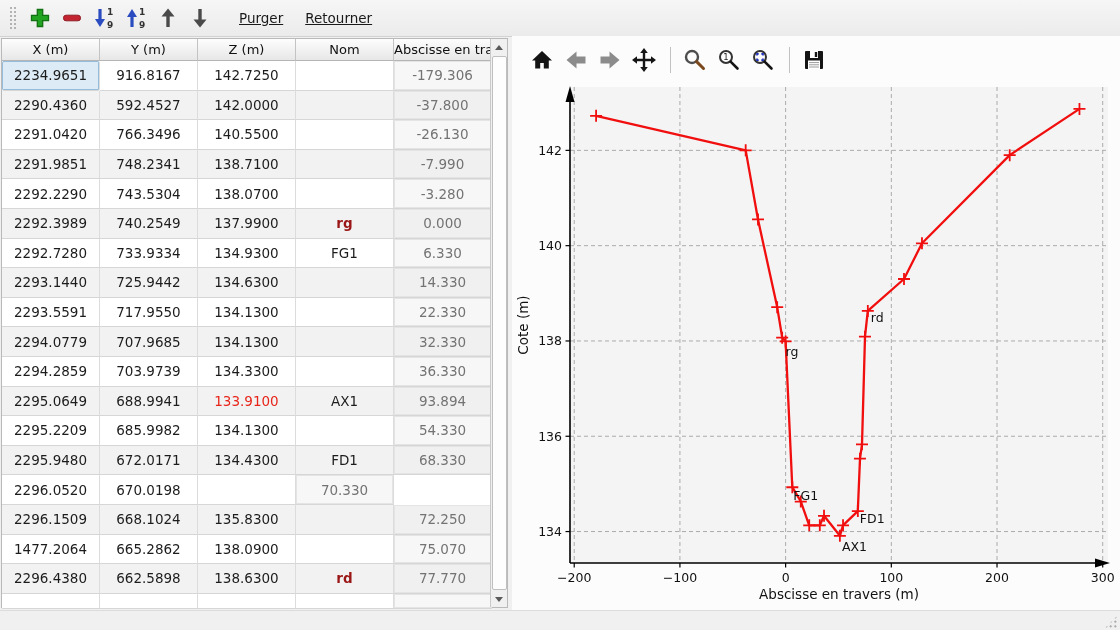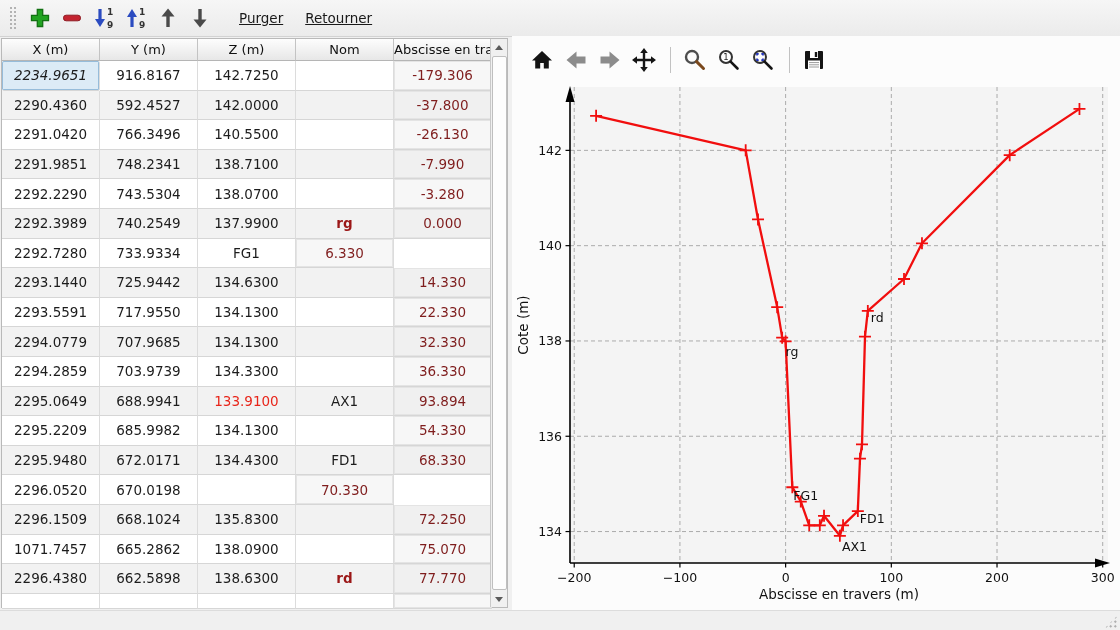--- a/index.html
+++ b/index.html
@@ -26,24 +26,24 @@
       overflow:hidden;white-space:nowrap;}
   .cw{width:98px;}
   .th.clip{ text-align:right;padding-right:1px;}
   .trow{display:flex;height:29.6px;box-sizing:border-box;}
   .trow.alt .cell{background:#f2f2f2;}
   .trow.sliver{height:15px;overflow:hidden;}
   .cell{box-sizing:border-box;width:98px;height:100%;display:flex;align-items:center;
         justify-content:center;font-size:13.5px;color:#1c1c1c;background:#ffffff;
         border-right:1px solid #dcdcdc;border-bottom:1px solid #d6d6d6;
         overflow:hidden;white-space:nowrap;}
-  .cell.absc{color:#7f1d1d;background:#f7f7f7;
+  .cell.absc{color:#737373;background:#f7f7f7;
         box-shadow:inset 0 0 0 1px #e4e4e4;}
   .trow.alt .cell.absc{background:#f0f0f0;}
-  .cell.sel{background:#dcebf6;box-shadow:inset 0 0 0 1px #96bcda;border-radius:2px;font-style:italic;}
+  .cell.sel{background:#dcebf6;box-shadow:inset 0 0 0 1px #96bcda;border-radius:2px;}
   .cell.maroon{color:#9b1717;font-weight:bold;}
   .cell.zred{color:#e8251a;}
   
   .vscroll{position:absolute;right:0;top:0;width:16px;height:568px;background:#f0f0f0;
            border-left:1px solid #c9c9c9;}
   .sbtn{position:absolute;left:0;width:16px;height:16px;background:#f0f0f0;
         display:flex;align-items:center;justify-content:center;}
   .tri-up{width:0;height:0;border-left:4px solid transparent;border-right:4px solid transparent;
           border-bottom:5px solid #5a5a5a;}
   .tri-down{width:0;height:0;border-left:4px solid transparent;border-right:4px solid transparent;
@@ -163,20 +163,21 @@
         <div class="trow alt">
           <div class="cell">2292.3989</div>
           <div class="cell">740.2549</div>
           <div class="cell">137.9900</div>
           <div class="cell maroon">rg</div>
           <div class="cell absc">0.000</div>
         </div>
         <div class="trow">
           <div class="cell">2292.7280</div>
           <div class="cell">733.9334</div>
+          <div class="cell">134.9300</div>
           <div class="cell">FG1</div>
           <div class="cell absc">6.330</div>
         </div>
         <div class="trow alt">
           <div class="cell">2293.1440</div>
           <div class="cell">725.9442</div>
           <div class="cell">134.6300</div>
           <div class="cell"></div>
           <div class="cell absc">14.330</div>
         </div>
@@ -229,21 +230,21 @@
           <div class="cell absc">70.330</div>
         </div>
         <div class="trow alt">
           <div class="cell">2296.1509</div>
           <div class="cell">668.1024</div>
           <div class="cell">135.8300</div>
           <div class="cell"></div>
           <div class="cell absc">72.250</div>
         </div>
         <div class="trow">
-          <div class="cell">1071.7457</div>
+          <div class="cell">1477.2064</div>
           <div class="cell">665.2862</div>
           <div class="cell">138.0900</div>
           <div class="cell"></div>
           <div class="cell absc">75.070</div>
         </div>
         <div class="trow alt">
           <div class="cell">2296.4380</div>
           <div class="cell">662.5898</div>
           <div class="cell">138.6300</div>
           <div class="cell maroon">rd</div>

